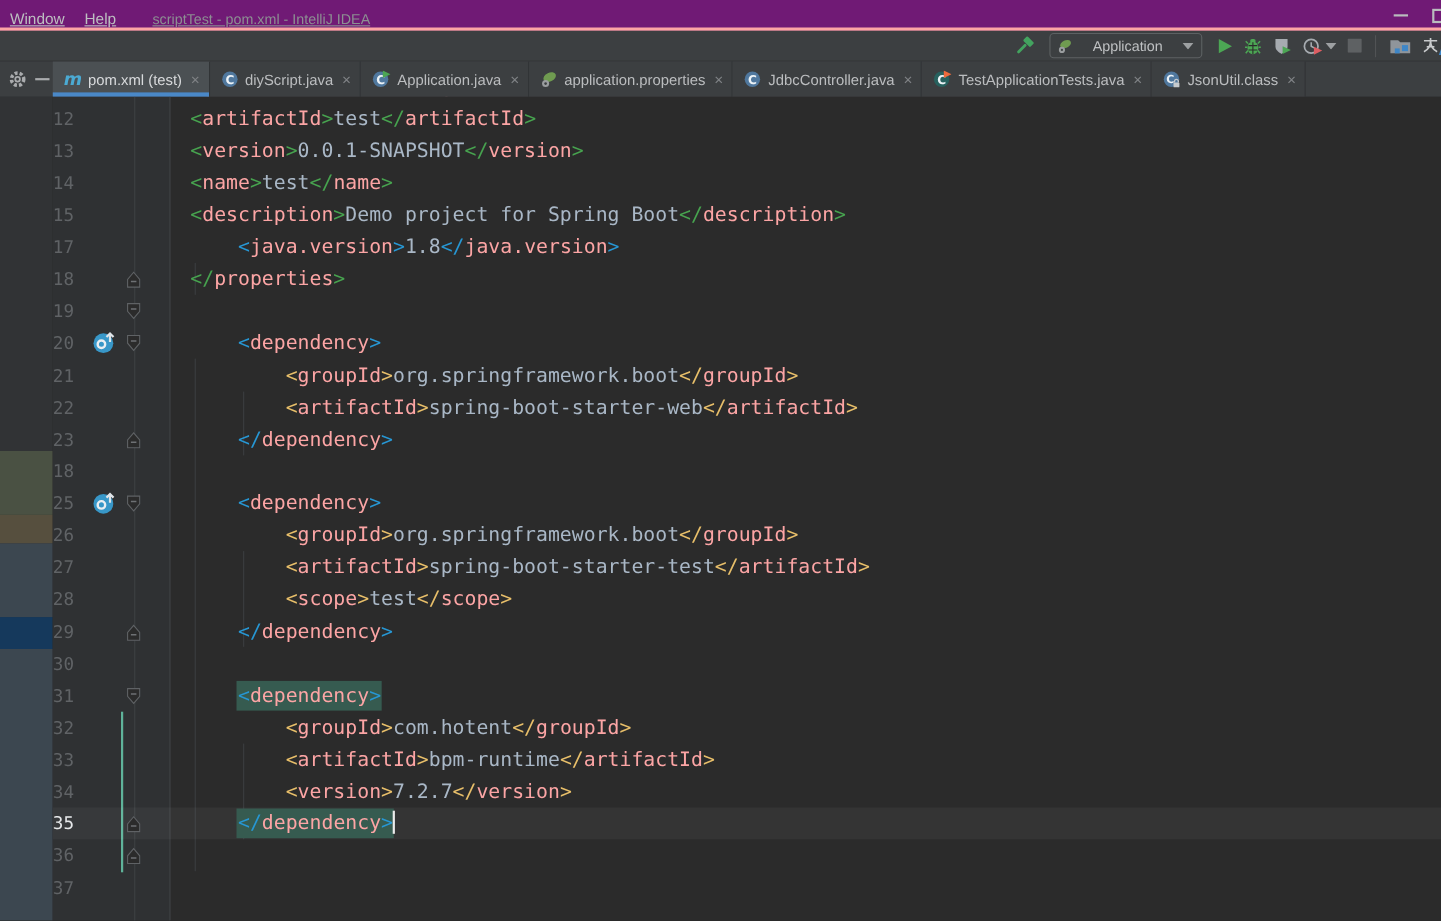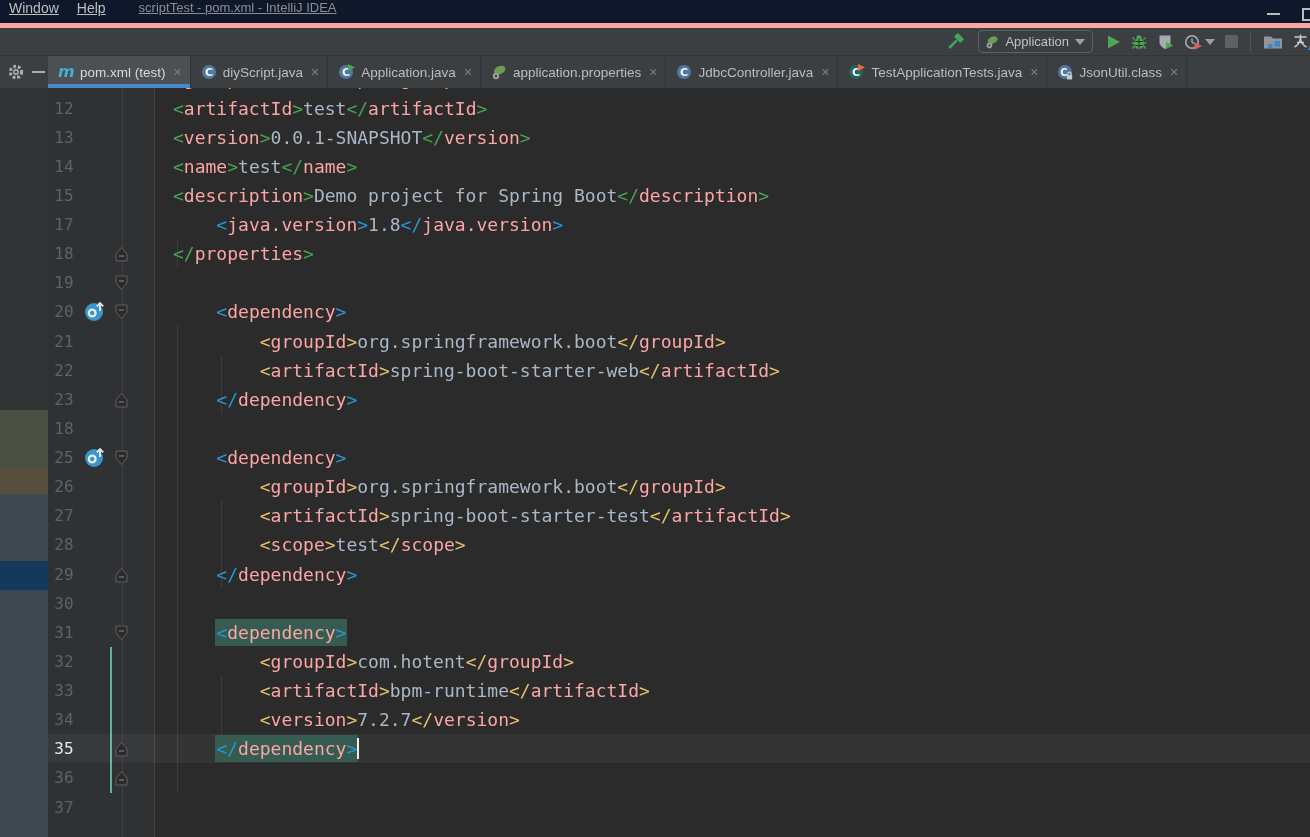--- a/index.html
+++ b/index.html
@@ -2,37 +2,37 @@
 <html><head>
 <meta charset="utf-8">
 <style>
   * { margin:0; padding:0; box-sizing:border-box; }
   html,body { width:1310px; height:837px; overflow:hidden; background:#2B2B2B;
               font-family:"Liberation Sans", sans-serif; }
   .app { position:relative; width:1310px; height:837px; background:#2B2B2B; }
 
   
   .titlebar { position:absolute; left:0; top:0; width:1310px; height:28px;
-              background:#0f172a; border-bottom:5px solid #fca5a5;
-              display:flex; align-items:flex-start; }
+              background:#701a75; border-bottom:3px solid #fca5a5;
+              display:flex; align-items:flex-end; }
   .menu-item { color:#BDBFC1; font-size:14px; text-decoration:underline;
                padding:0 9px; cursor:default; }
   .win-title { color:#8C8F92; font-size:13px; margin-left:24px;text-decoration:underline; }
   .win-controls { position:absolute; right:0; top:0; height:28px; display:flex;
                   align-items:center; gap:22px; }
   .btn-min { width:13px; height:2px; background:#B9BCBE; }
   .btn-max { width:14px; height:13px; border:2px solid #B9BCBE; margin-right:-6px; }
 
   
   .toolbar { position:absolute; left:0; top:28px; width:1310px; height:28px;
              background:#3C3F41; border-bottom:1px solid #333637;
              display:flex; align-items:center; justify-content:flex-end; }
   .tb-ico { display:flex; align-items:center; justify-content:center;
             height:24px; margin:0 5px; }
-  .combo { display:flex; align-items:center; gap:6px; height:23px;
+  .combo { display:flex; align-items:center; gap:18px; height:23px;
            border:1px solid #5D6163; border-radius:4px; padding:0 7px 0 6px;
            margin:0 8px; }
   .combo-label { color:#BFC1C3; font-size:13px; }
   .sep { width:1px; height:20px; background:#515355; margin:0 7px; }
   .clip-right { margin-right:-9px; }
 
   
   .tabbar { position:absolute; left:0; top:56px; width:1310px; height:32px;
             background:#3C3F41; display:flex; }
   .tab-tools { width:48px; height:32px; display:flex; align-items:center;
@@ -58,21 +58,21 @@
   .gutterbg { position:absolute; left:0; top:0; bottom:0; width:107px;
               background:#2F3133; border-right:1px solid #404345; }
   .foldline { position:absolute; left:74px; top:0; bottom:0; width:1px;
               background:#3E4143; }
   .scopeline { position:absolute; left:62px; width:2px; background:#5FB39A; }
   .iguide { position:absolute; width:1px; background:#3B3E40; }
 
   .lines { position:absolute; left:0; right:0; top:-23.6px; }
   .row { position:relative; height:29.13px; }
   .row.current { background:rgba(255,255,255,0.045); }
-  .num { position:absolute; left:0; top:0; width:32px; text-align:center;
+  .num { position:absolute; left:0; top:0; width:32px; text-align:left;
          font-family:"DejaVu Sans Mono", monospace; font-size:16px;
          line-height:29.13px; color:#606366; }
   .row.current .num { color:#E6E8EA; }
   .micon { position:absolute; left:36px; top:3px; }
   .fold { position:absolute; left:67px; top:7px; }
   .code { position:absolute; left:125px; top:0; white-space:pre;
           font-family:"DejaVu Sans Mono", monospace; font-size:18px;
           line-height:29.13px; }
   .t-b1 { color:#47A34F; }
   .t-b2 { color:#2797D4; }

